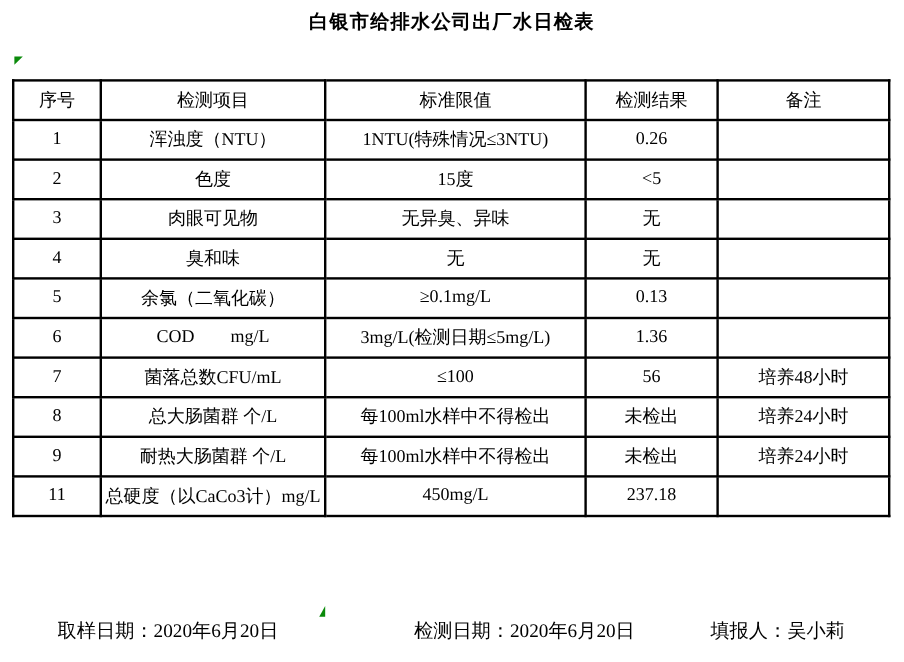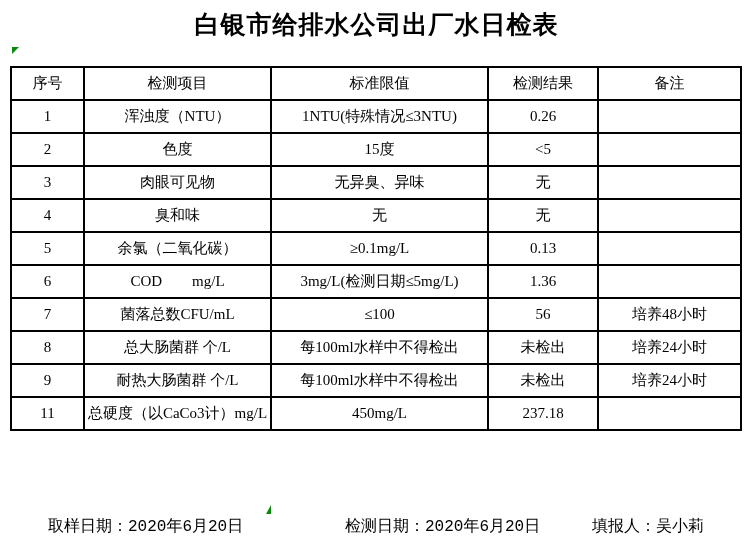--- a/index.html
+++ b/index.html
@@ -5,21 +5,21 @@
   html,body { margin:0; padding:0; }
   body {
     width:753px; height:552px;
     background:#ffffff; color:#000;
     font-family:"Liberation Serif","DejaVu Serif",serif;
     position:relative; overflow:hidden;
   }
   .title {
     text-align:center;
     padding-top:8px;
-    font-size:25px;
+    font-size:16px;
     font-weight:bold;
     letter-spacing:1px;
   }
   table.check-table {
     position:absolute;
     left:10px; top:45px;
     width:730px;
     border-collapse:collapse;
     table-layout:fixed;
     margin-top:21px;
@@ -41,21 +41,21 @@
     border-top:7px solid #0a8a0a;
     border-right:7px solid transparent;
   }
   .marker-bottom {
     position:absolute; left:266px; top:505px;
     width:0; height:0;
     border-bottom:9px solid #0a8a0a;
     border-left:5px solid transparent;
   }
   .footer-line { position:absolute; top:516px; left:0; width:753px; font-size:16px; }
-  .footer-item { position:absolute; white-space:nowrap;font-family:Liberation Mono, monospace; }
+  .footer-item { position:absolute; white-space:nowrap; }
   .f-sampling { left:48px; }
   .f-test     { left:345px; }
   .f-reporter { left:592px; }
 </style>
 </head>
 <body>
 
 <div class="title">白银市给排水公司出厂水日检表</div>
 
 <table class="check-table">

